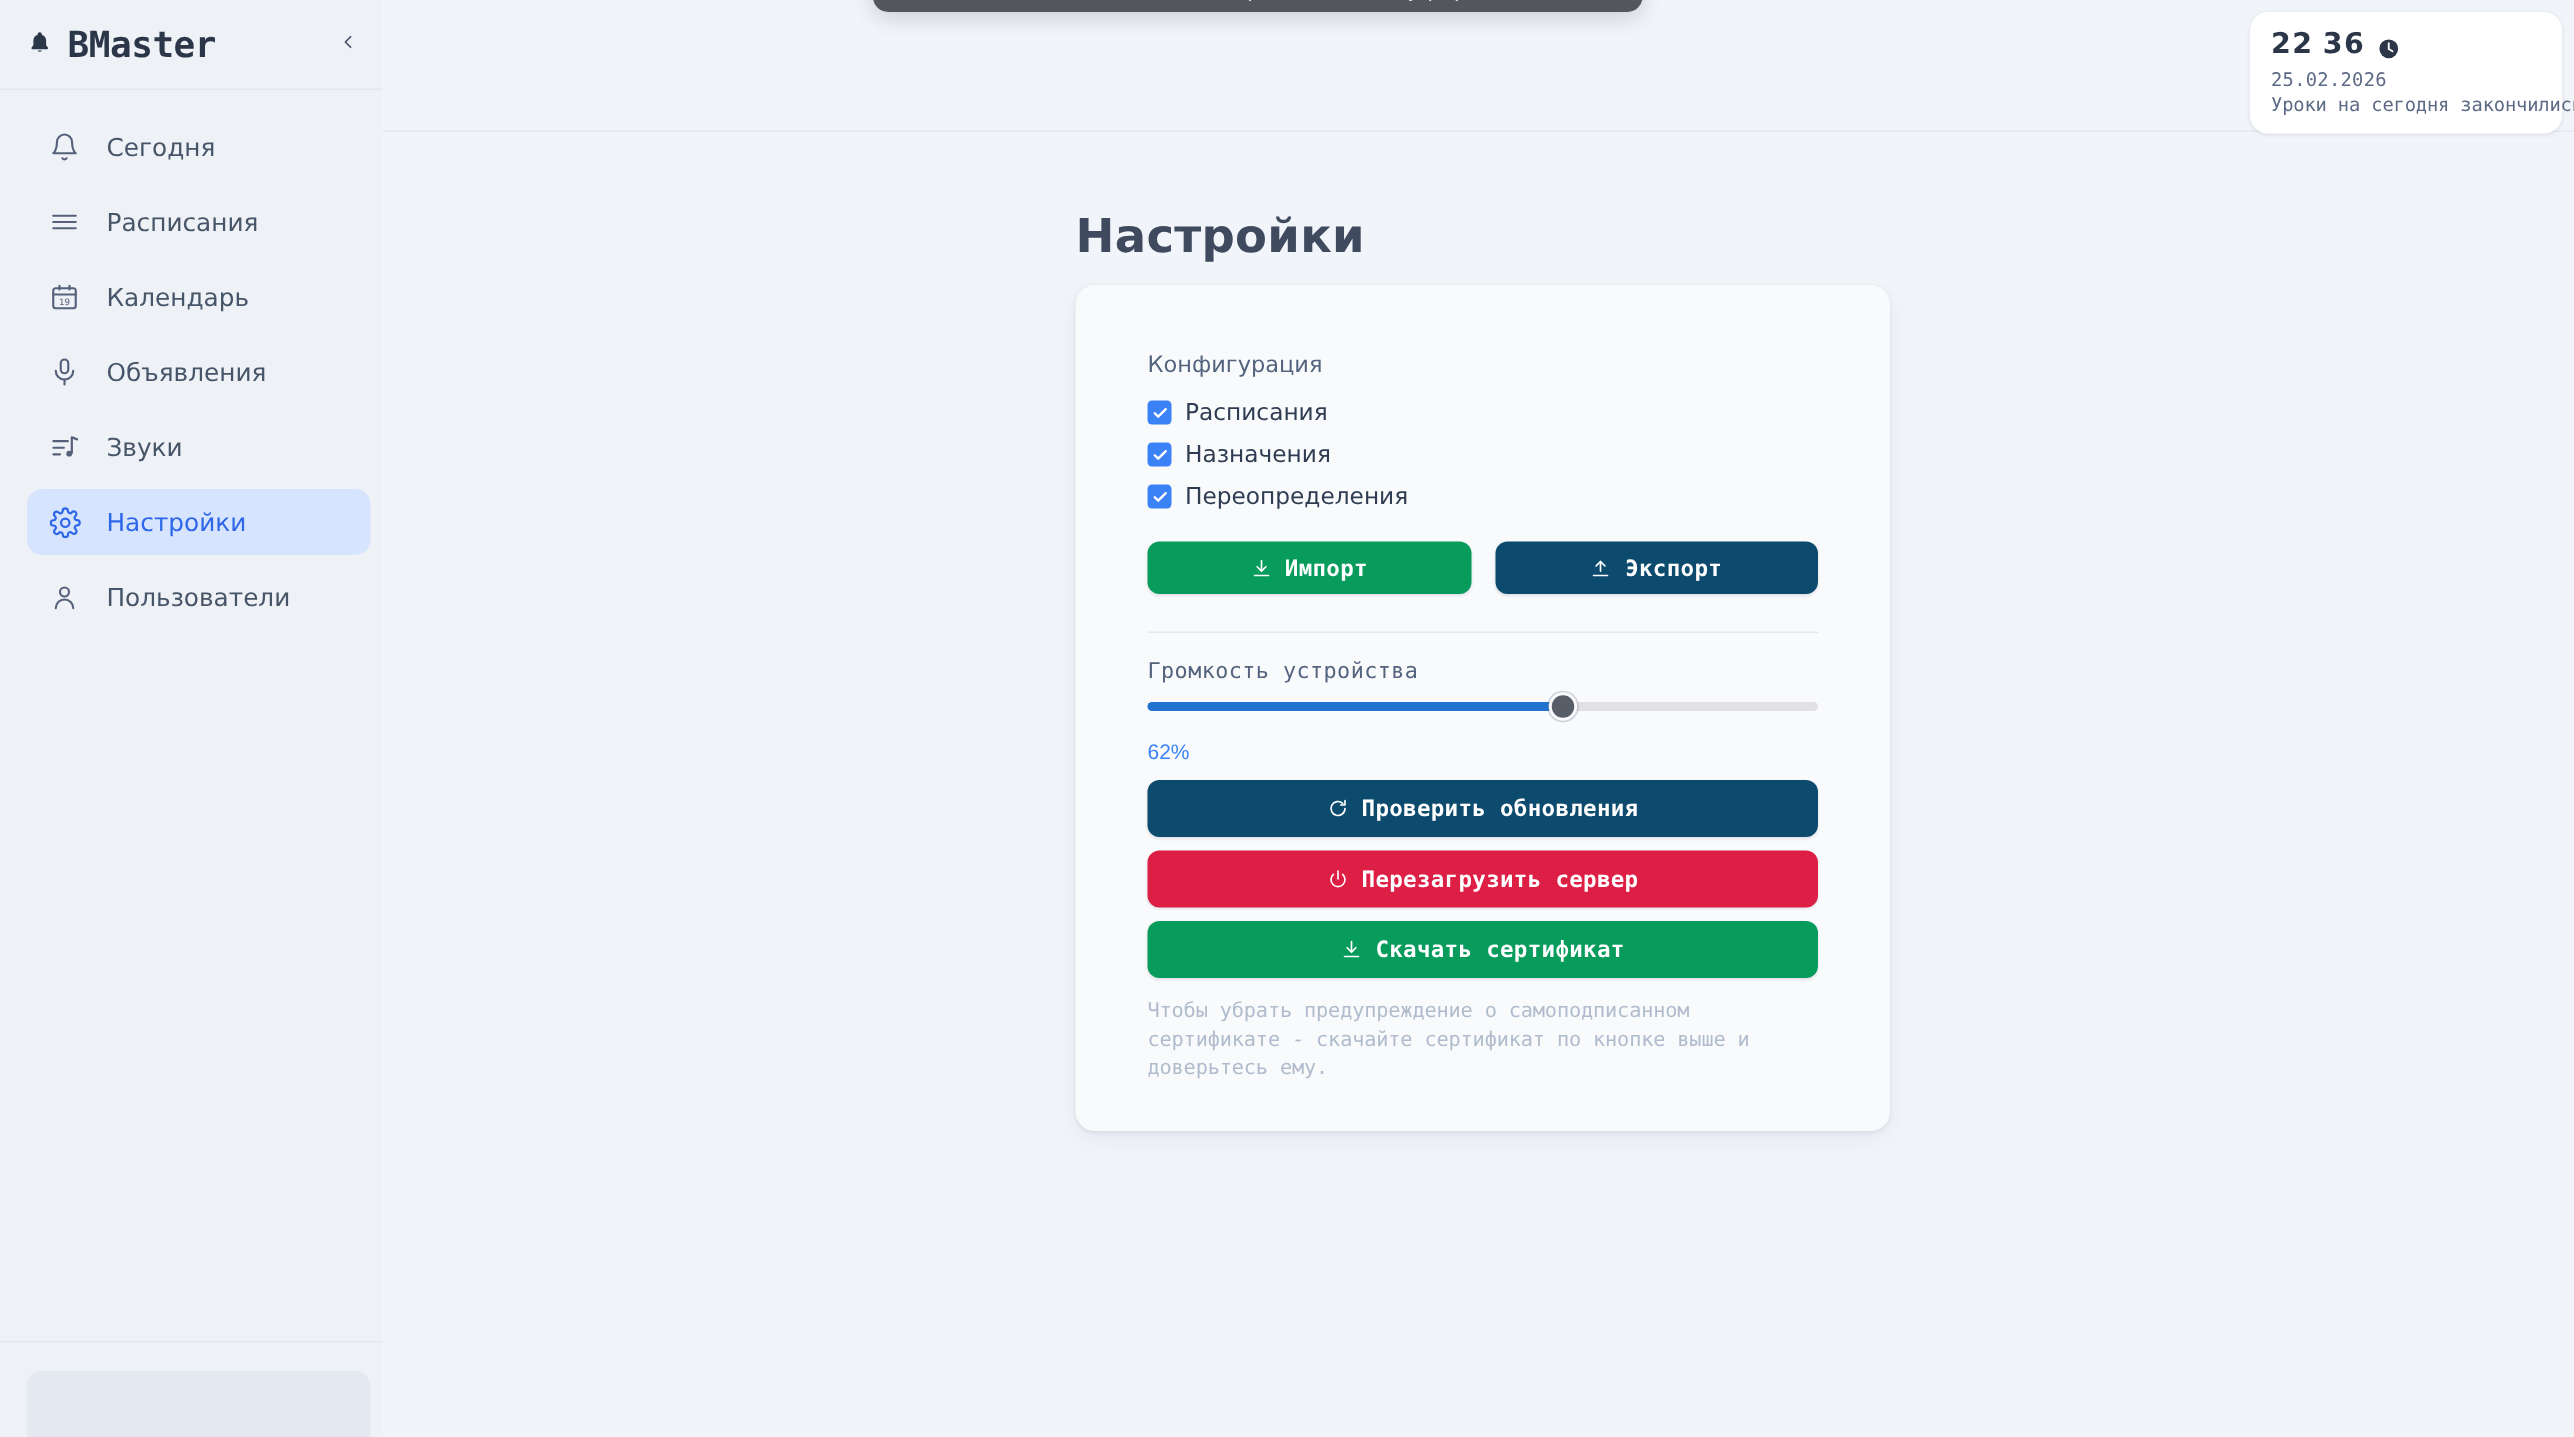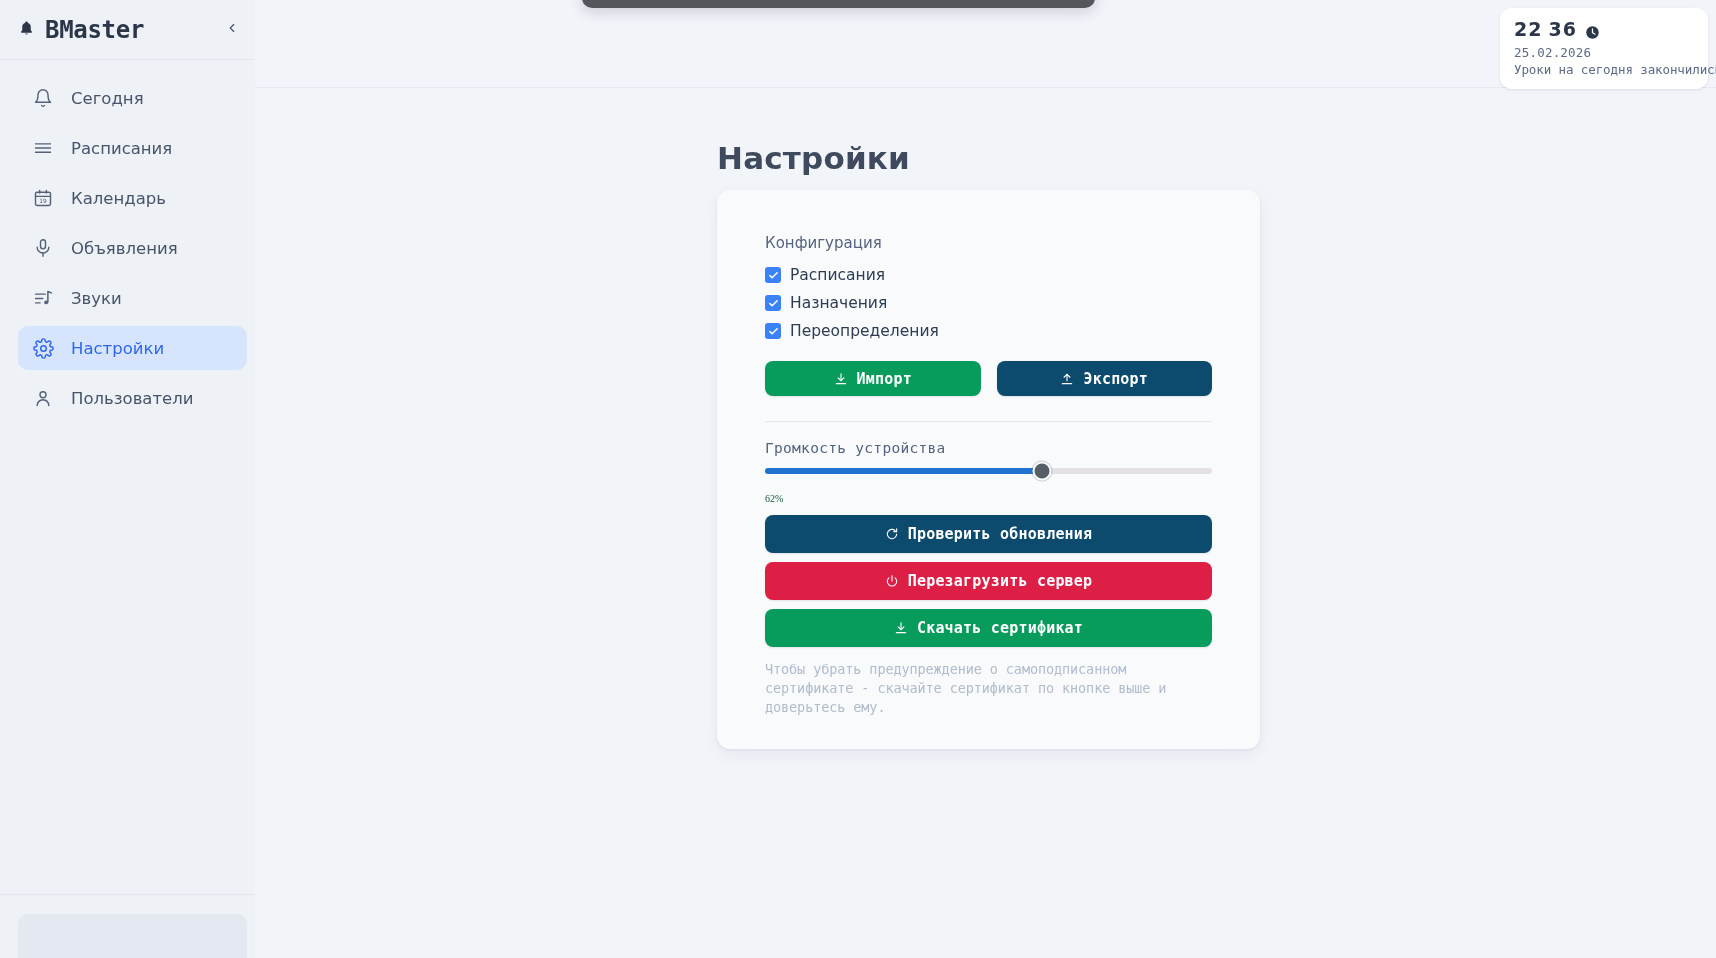--- a/index.html
+++ b/index.html
@@ -301,23 +301,23 @@
     width: 19px; height: 19px;
     border-radius: 50%;
     background: #585e68;
     border: 2px solid #f8fafc;
     box-shadow: 0 0 0 1px rgba(100,110,125,0.28);
     transform: translate(-50%, -50%);
     cursor: grab;
   }
 
   .volume-value {
-    font-family: Liberation Serif, serif;
-    font-size: 10px;
-    color: #14532d;
+    font-family: Liberation Sans, sans-serif;
+    font-size: 14px;
+    color: #3b82f6;
     margin: 19px 0 11px 0;
   }
 
   .stack-btn { margin-bottom: 9px; height: 38px; }
   .stack-btn:last-of-type { margin-bottom: 0; }
 
   .hint {
     font-family: "DejaVu Sans Mono", monospace;
     font-size: 13.5px;
     line-height: 1.42;

